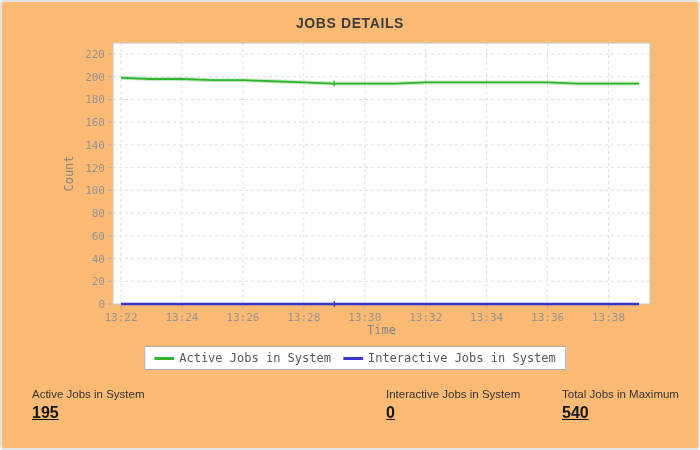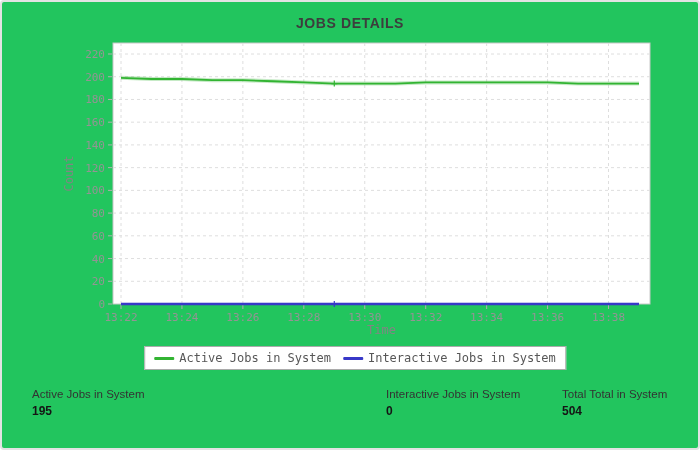--- a/index.html
+++ b/index.html
@@ -1,38 +1,38 @@
 <!DOCTYPE html>
 <html><head>
 <meta charset="utf-8">
 <style>
   html,body{margin:0;padding:0;background:#fff;}
   .page{
     position:relative;width:700px;height:450px;box-sizing:border-box;
-    background:#22c55e;border:2px solid #e3e3e3;border-radius:4px;
+    background:#fdba74;border:2px solid #e3e3e3;border-radius:4px;
     font-family:"Liberation Sans",sans-serif;overflow:hidden;
   }
   .chart-title{
     position:absolute;top:13px;left:0;width:100%;text-align:center;
     font-size:14px;font-weight:bold;color:#3d3d3d;letter-spacing:0.6px;
   }
   #chart{position:absolute;top:0;left:0;}
   text.ticklabel{font-family:"DejaVu Sans Mono",monospace;font-size:11px;fill:#949494;}
   text.axislabel{font-family:"DejaVu Sans Mono",monospace;font-size:12px;fill:#848484;}
   .legend{
     position:absolute;top:344px;left:50%;transform:translateX(calc(-50% + 5px));
     display:inline-flex;align-items:center;gap:12px;
     border:1px solid #ababab;background:#ffffff;padding:3px 9px;height:16px;
   }
   .legend-item{display:inline-flex;align-items:center;gap:5px;}
   .legend-swatch{display:inline-block;width:20px;height:3px;border-radius:1px;}
   .legend-label{font-family:"DejaVu Sans Mono",monospace;font-size:12px;color:#575757;white-space:nowrap;}
   .stat{position:absolute;top:386px;}
   .stat-label{font-size:11.5px;color:#333333;margin-bottom:4px;}
-  .stat-value{font-size:12px;font-weight:bold;color:#151515;}
+  .stat-value{font-size:16px;font-weight:bold;color:#151515;text-decoration:underline;}
   .stat.c1{left:30px;}
   .stat.c2{left:210px;}
   .stat.c3{left:384px;}
   .stat.c4{left:560px;}
 </style>
 </head>
 <body>
 
 <div class="page">
 
@@ -129,17 +129,17 @@
     <div class="stat-label">Active Jobs in System</div>
     <div class="stat-value">195</div>
   </div>
   <div class="stat c2">
   </div>
   <div class="stat c3">
     <div class="stat-label">Interactive Jobs in System</div>
     <div class="stat-value">0</div>
   </div>
   <div class="stat c4">
-    <div class="stat-label">Total Total in System</div>
-    <div class="stat-value">504</div>
+    <div class="stat-label">Total Jobs in Maximum</div>
+    <div class="stat-value">540</div>
   </div>
 
 </div>
 
 </body></html>

